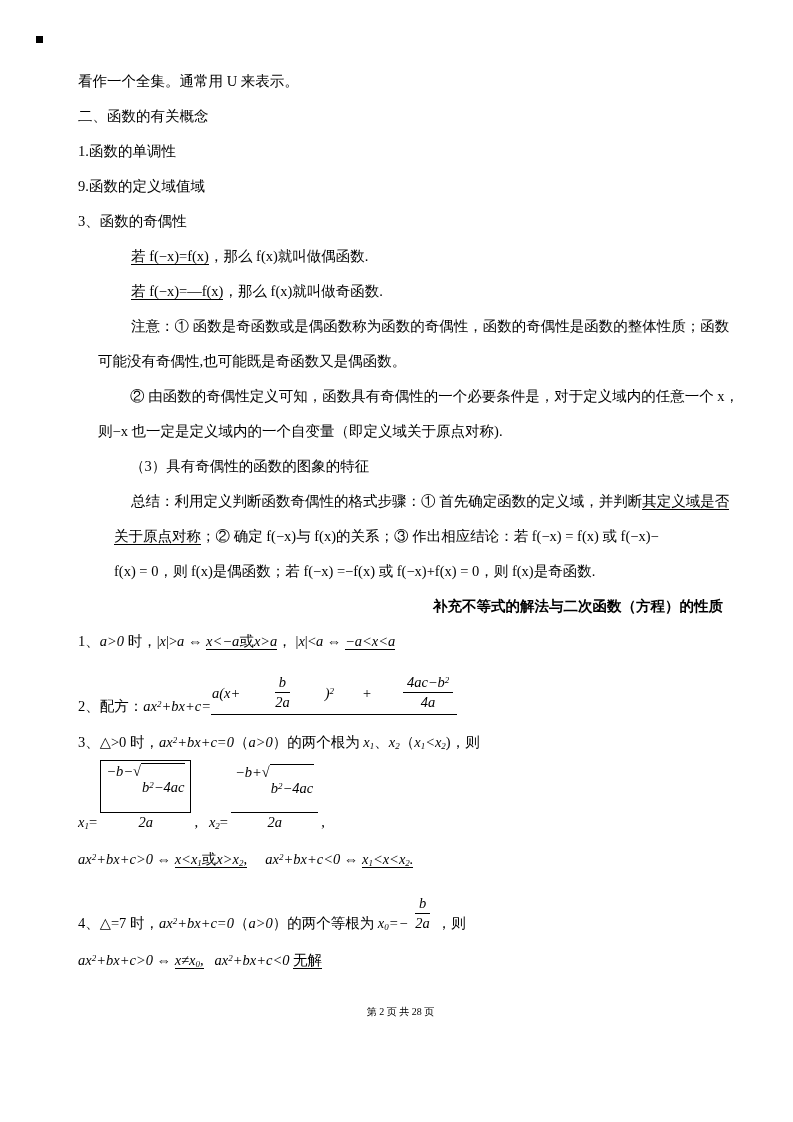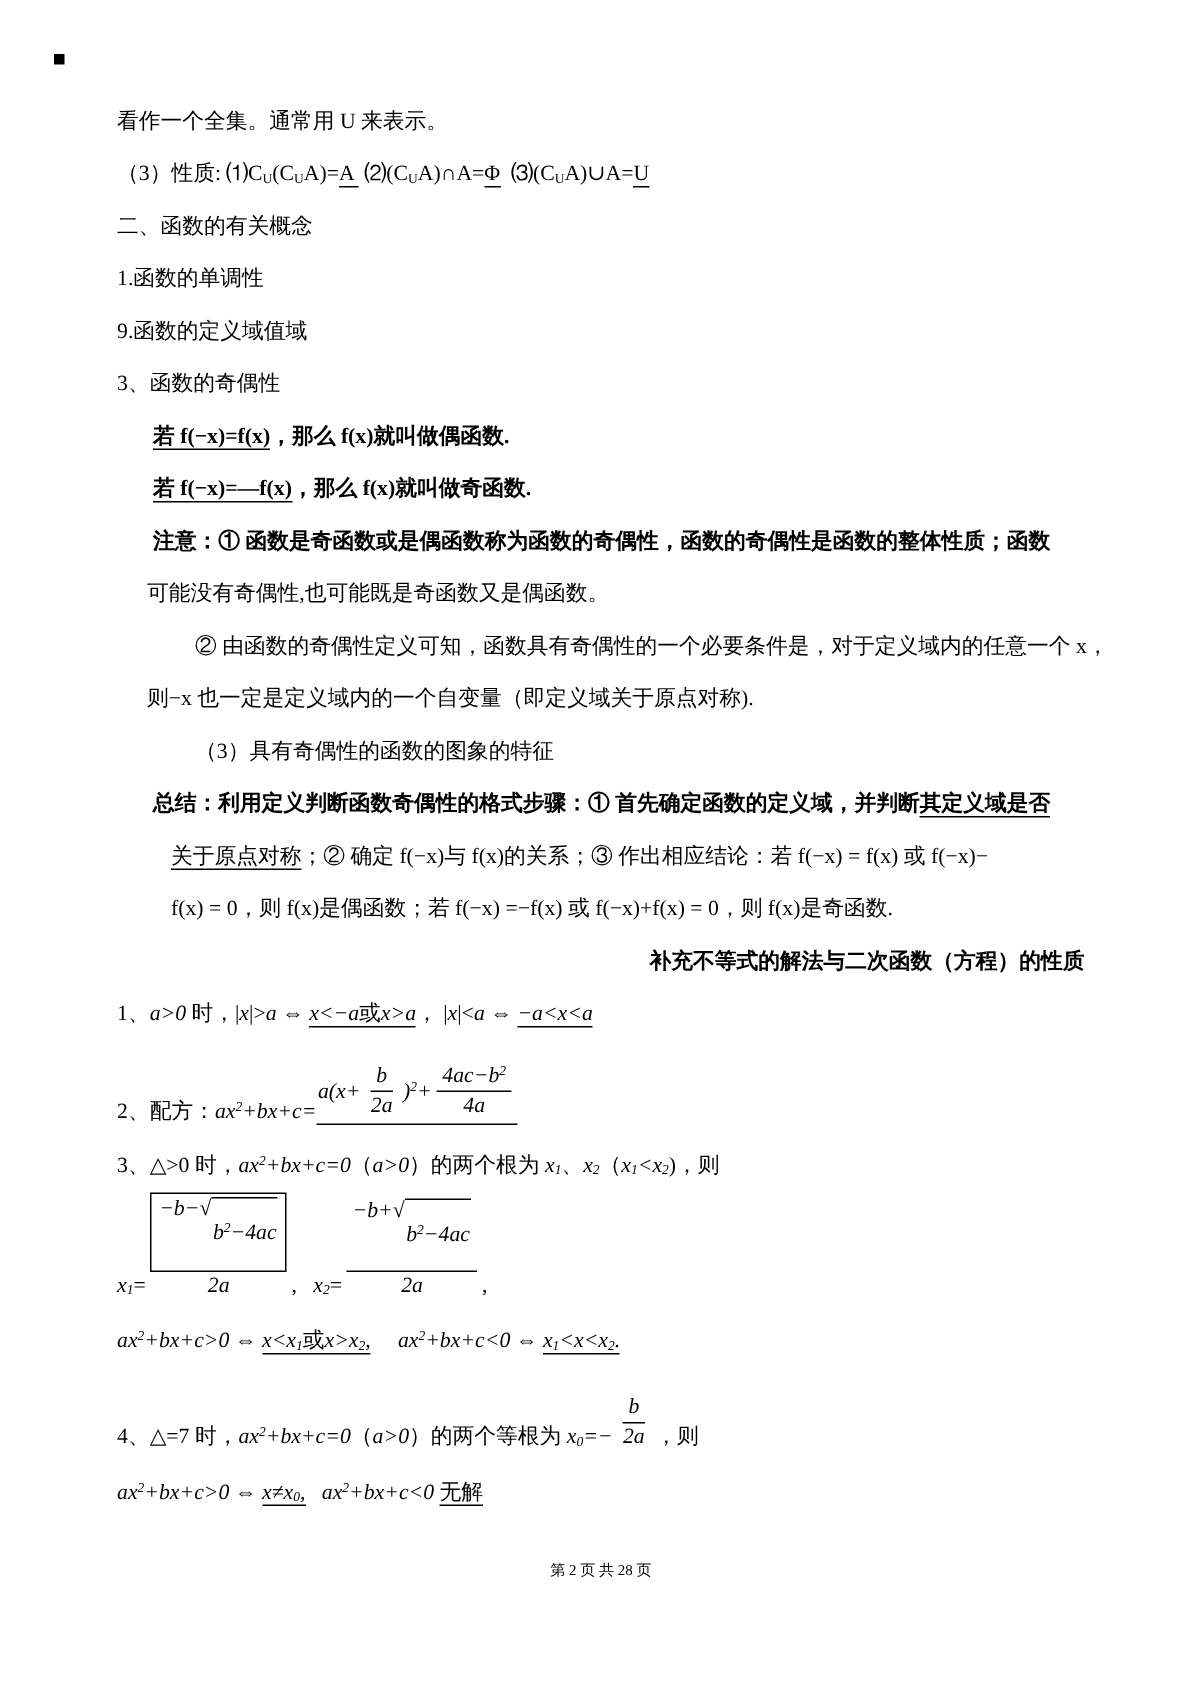--- a/index.html
+++ b/index.html
@@ -11,21 +11,21 @@
     font-family: "Liberation Serif", "DejaVu Serif", serif;
     font-size: 14.5px;
     color: #000;
   }
   .page { padding: 64px 70px 0 78px; }
   .corner-mark { position: absolute; left: 36px; top: 36px; width: 7px; height: 7px; background: #000; }
 
   p.line { margin: 0; line-height: 35px; white-space: pre; }
   p.ind1  { margin-left: 20px; }
   p.ind1b { margin-left: 36px; }
-  p.ind2  { margin-left: 24px; font-weight: bold; }
+  p.ind2  { margin-left: 53px; }
   p.ind3  { margin-left: 52px; }
   p.boldline { font-weight: bold; text-align: right; }
   p.gap { margin-top: 10px; }
 
   p.mrow { display: flex; align-items: flex-end; min-height: 56px; line-height: 1.25; }
 
   .u { border-bottom: 1px solid #000; }
   .i { font-style: italic; }
   .boldseg { font-weight: bold; }
 
@@ -36,36 +36,35 @@
   .frac {
     display: inline-flex; flex-direction: column; align-items: center;
     text-align: center; vertical-align: middle; margin: 0 3px; line-height: 1.3;
   }
   .frac .num { display: block; padding: 0 4px; border-bottom: 1px solid #000; }
   .frac.box .num { border: 1px solid #000; padding: 1px 5px; }
   .frac .den { display: block; padding: 0 4px; }
 
   p.line:not(.mrow) .g { display: inline; }
   p.mrow .g { display: inline-flex; align-items: center; padding: 0 1px; }
-  p.mrow .g.u { padding-bottom: 2px; }
+  p.mrow .g.u { padding-bottom: 2px; gap: 28px; }
 
   .sqrt { display: inline-flex; align-items: flex-start; }
   .sqrt .radical { line-height: 1.15; }
   .sqrt .radicand { border-top: 1px solid #000; line-height: 1.15; padding: 15px 1px; }
 
   .footer { text-align: center; margin-top: 27px; font-size: 10px; }
 </style>
 </head>
 <body>
 
 <div class="page">
   <div class="corner-mark"></div>
   <div>
       <p class="line"><span>看作一个全集。通常用 U 来表示。</span></p>
-      <p class="line"><span>（3）性质: ⑴C<sub>U</sub></span><span>(C<sub>U</sub></span><span>A)=</span><span class="u">A </span><span> ⑵(C<sub>U</sub></span><span>A)∩A=</span><span class="u">Φ</span><span>  ⑶(C<sub>U</sub></span><span>A)∪A=</span><span class="u">U</span></p>
       <p class="line"><span>二、函数的有关概念</span></p>
       <p class="line"><span>1.函数的单调性</span></p>
       <p class="line"><span>9.函数的定义域值域</span></p>
       <p class="line"><span>3、函数的奇偶性</span></p>
       <p class="line ind2"><span class="u">若 f(−x)=f(x)</span><span>，那么 f(x)就叫做偶函数.</span></p>
       <p class="line ind2"><span class="u">若 f(−x)=—f(x)</span><span>，那么 f(x)就叫做奇函数.</span></p>
       <p class="line ind2"><span>注意：① 函数是奇函数或是偶函数称为函数的奇偶性，函数的奇偶性是函数的整体性质；函数</span></p>
       <p class="line ind1"><span>可能没有奇偶性,也可能既是奇函数又是偶函数。</span></p>
       <p class="line ind3"><span>② 由函数的奇偶性定义可知，函数具有奇偶性的一个必要条件是，对于定义域内的任意一个 x，</span></p>
       <p class="line ind1"><span>则−x 也一定是定义域内的一个自变量（即定义域关于原点对称).</span></p>

